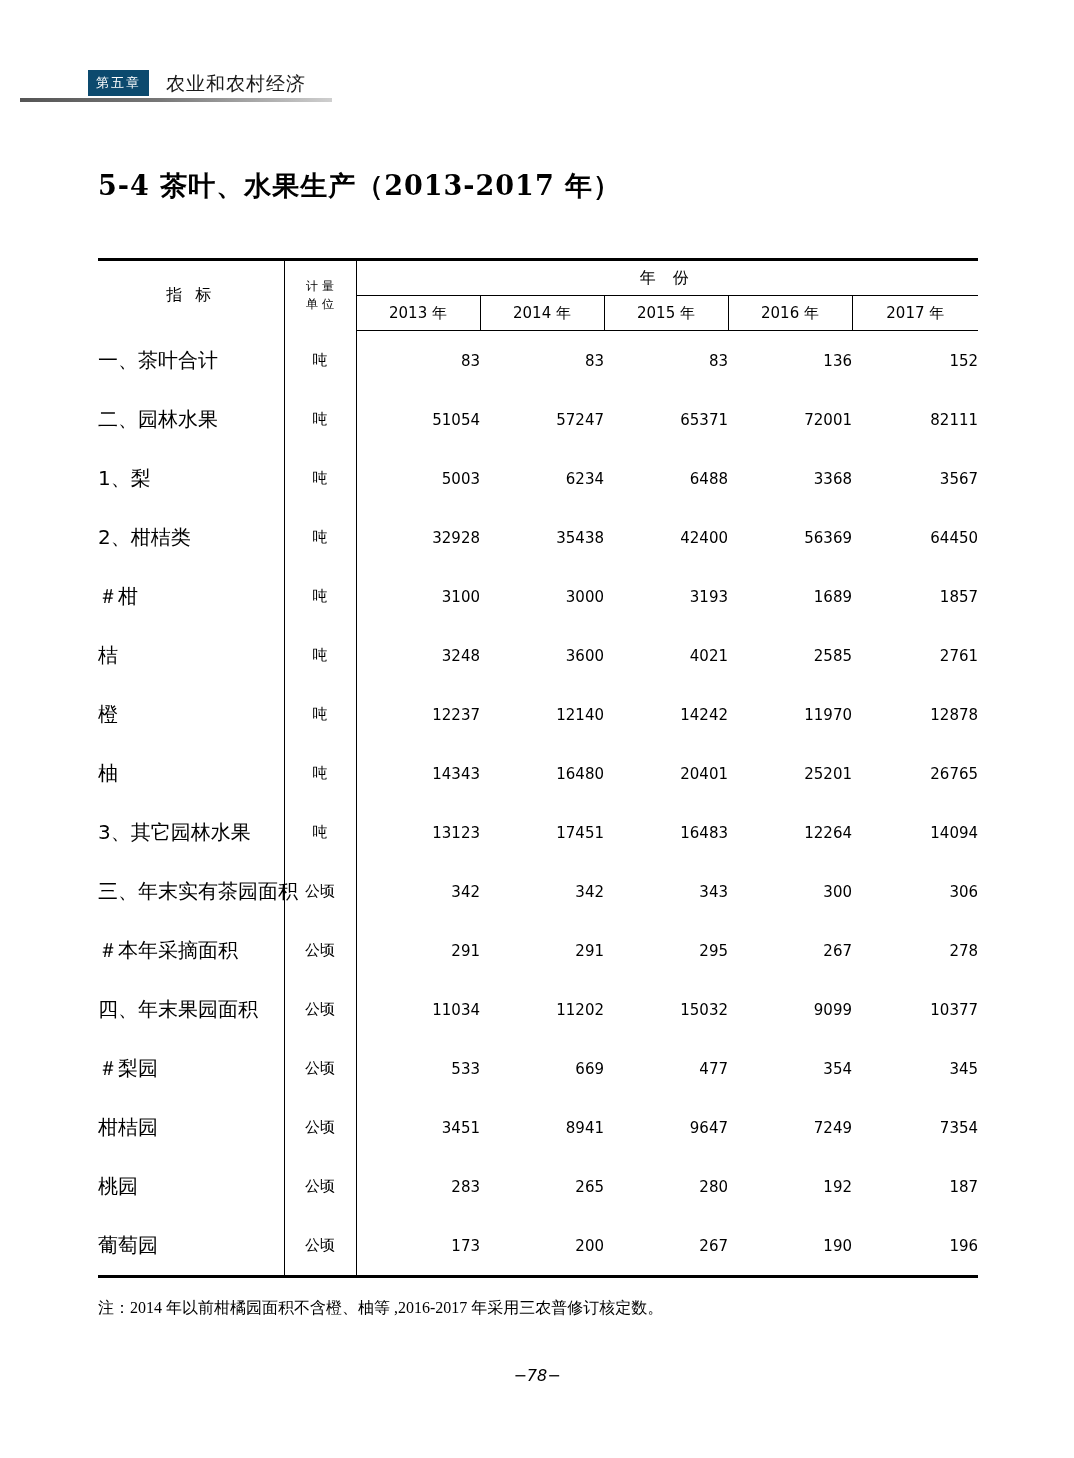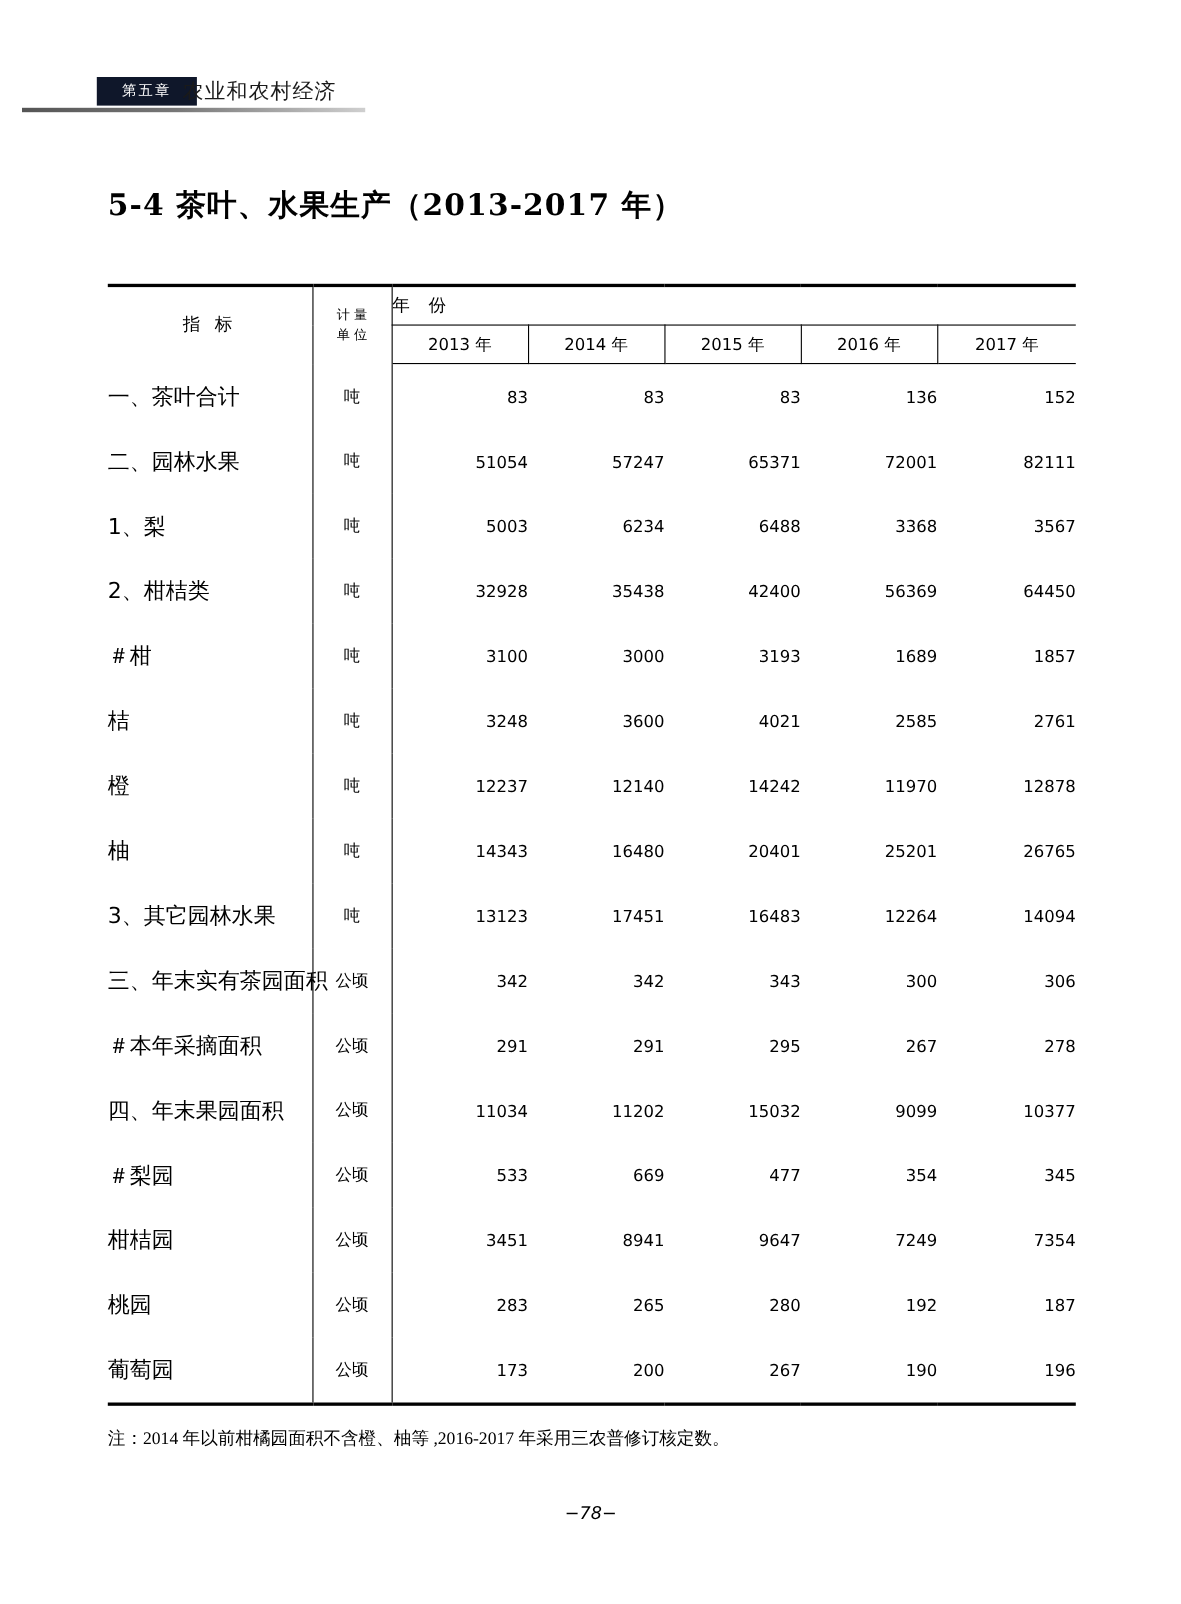--- a/index.html
+++ b/index.html
@@ -30,22 +30,22 @@
     left: 20px;
     width: 312px;
     height: 4px;
     background: linear-gradient(to right, #555 0%, #777 45%, #cfcfcf 100%);
   }
   .chapter-tag {
     position: absolute;
     top: 0px;
     left: 88px;
     height: 26px;
-    padding: 0 23px;
-    background: #0f172a;
+    padding: 0 8px;
+    background: #0c4a6e;
     color: #ffffff;
     font-size: 13px;
     line-height: 26px;
     letter-spacing: 2px;
     font-family: "DejaVu Sans", sans-serif;
   }
   .chapter-title {
     position: absolute;
     top: 0px;
     left: 166px;
@@ -102,21 +102,21 @@
   .hdr-unit {
     width: 72px;
     border-right: 1px solid #000;
     text-align: center;
     vertical-align: middle;
     font-size: 12px;
     line-height: 1.45;
     height: 68px;
   }
   .hdr-years {
-    text-align: left;
+    text-align: center;
     vertical-align: middle;
     font-size: 16px;
     letter-spacing: 6px;
     height: 34px;
     border-bottom: 1px solid #000;
   }
   .yr-cell {
     text-align: center;
     vertical-align: middle;
     font-size: 15px;

